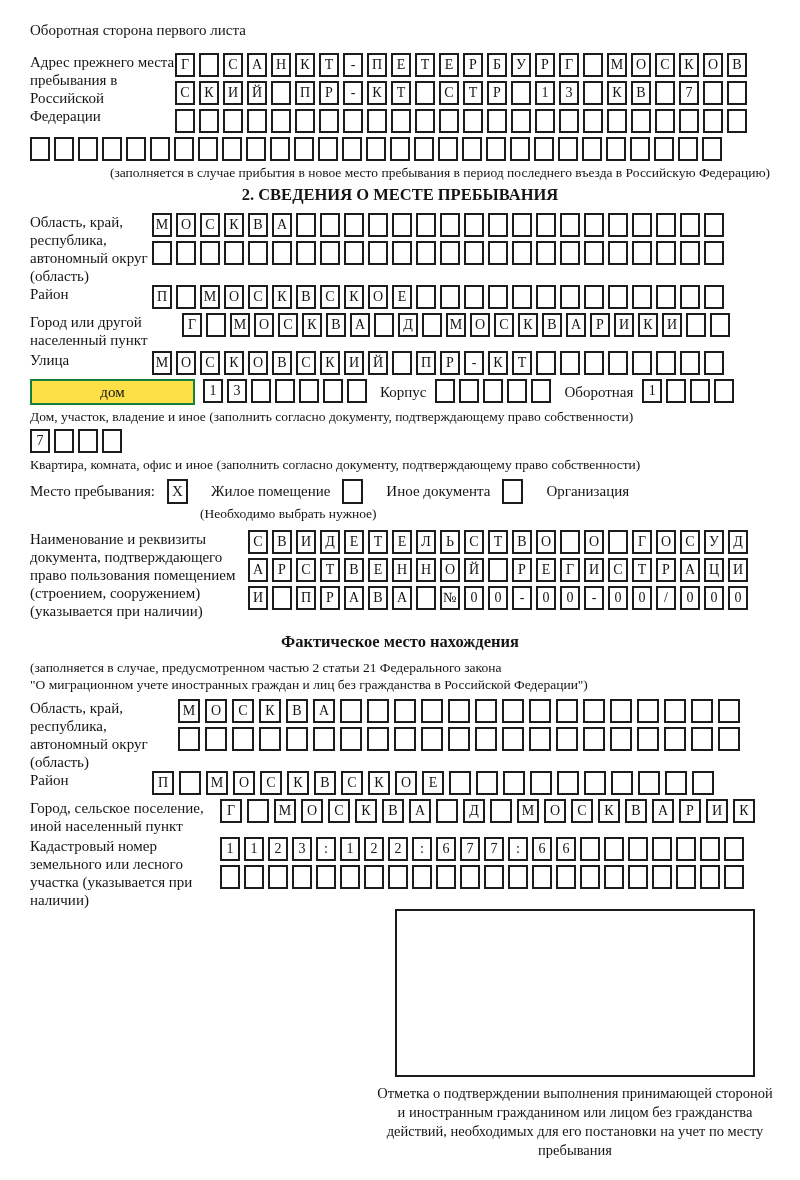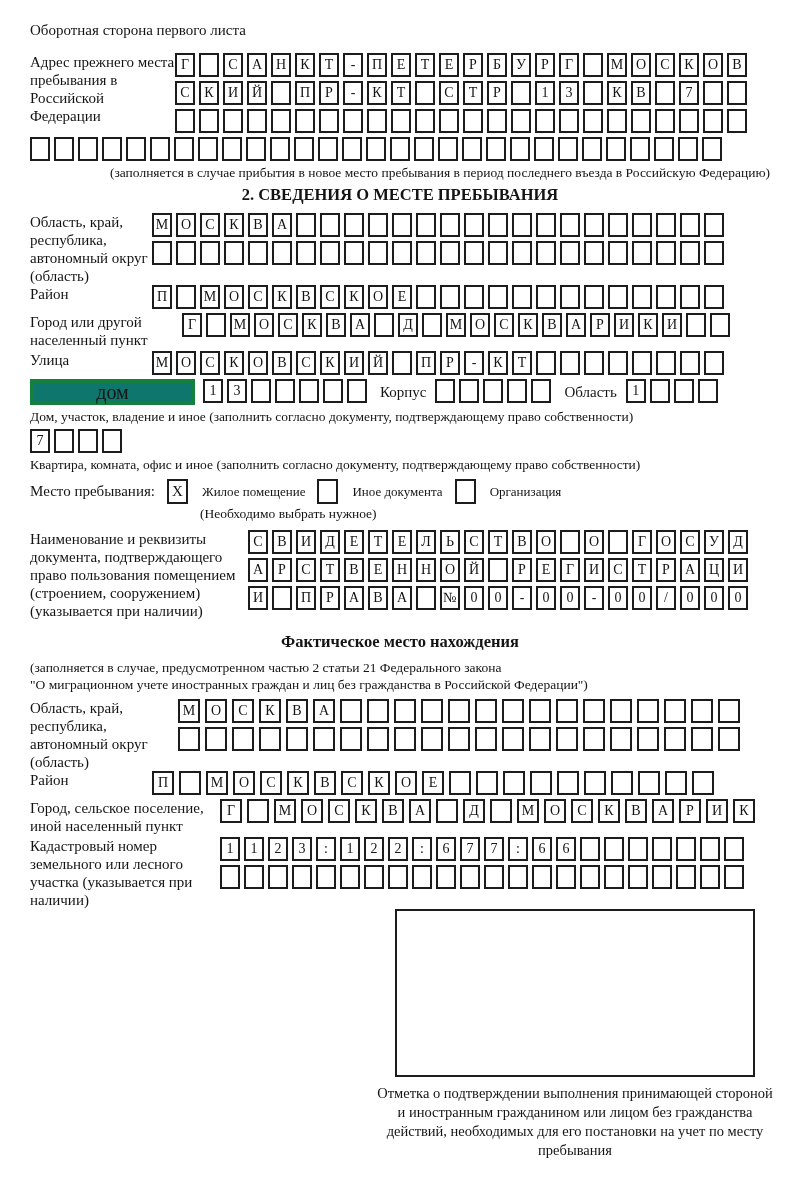--- a/index.html
+++ b/index.html
@@ -11,26 +11,26 @@
   .lbl{font-size:15px;line-height:18px;flex-shrink:0}
   .lw145{width:145px}.lw122{width:122px}.lw152{width:152px}
   .lw218{width:218px}.lw148{width:148px}.lw190{width:190px}
   .cells{display:flex;margin-bottom:4px}
   .cell{width:20px;height:24px;border:2px solid #1c1c1c;margin-right:4px;flex-shrink:0;
     display:flex;align-items:center;justify-content:center;font-size:14px;background:#fff}
   .cells.w .cell{width:22px;margin-right:5px}
   .note{font-size:13.5px;line-height:16px;margin-bottom:4px}
   .note.ctr{text-align:right}
   .h-ctr{text-align:center;font-weight:bold;font-size:16.5px}
-  .wbox{border:4px solid #15803d;height:26px;display:flex;align-items:center;
-    justify-content:center;font-size:20px;flex-shrink:0;background:#0f766e}
+  .wbox{border:2px solid #15803d;height:26px;display:flex;align-items:center;
+    justify-content:center;font-size:15px;flex-shrink:0;background:#fde047}
   .inl-lbl{font-size:15px;line-height:26px;padding:0 9px;white-space:nowrap}
   .chk{width:21px;height:25px;border:2px solid #1c1c1c;display:flex;align-items:center;
     justify-content:center;font-size:15px;flex-shrink:0;background:#fff}
-  .opt-lbl{font-size:13px;line-height:25px;padding:0 12px 0 14px;white-space:nowrap}
+  .opt-lbl{font-size:15px;line-height:25px;padding:0 12px 0 23px;white-space:nowrap}
   .stay-lbl{font-size:15px;line-height:25px;margin-right:12px;white-space:nowrap}
   .mb2{margin-bottom:2px}.mb4{margin-bottom:4px}.mb6{margin-bottom:6px}.mb8{margin-bottom:8px}
   .stamp-box{margin:0 0 0 365px;width:360px;height:168px;border:2px solid #1c1c1c;background:#fff}
   .stamp-cap{margin:7px 0 0 345px;width:400px;text-align:center;font-size:14.5px;line-height:19px}
   .sec-note{font-size:13.5px;line-height:17px;}
 </style>
 </head>
 <body>
 
 <div class="sheet">
@@ -314,21 +314,21 @@
         <span class="cell"></span>
       </div>
     <span class="inl-lbl">Корпус</span>
     <div class="cells" style="margin-bottom:0">
         <span class="cell"></span>
         <span class="cell"></span>
         <span class="cell"></span>
         <span class="cell"></span>
         <span class="cell"></span>
       </div>
-    <span class="inl-lbl">Область</span>
+    <span class="inl-lbl">Оборотная</span>
     <div class="cells" style="margin-bottom:0">
         <span class="cell">1</span>
         <span class="cell"></span>
         <span class="cell"></span>
         <span class="cell"></span>
       </div>
   </div>
   <div class="note">Дом, участок, владение и иное (заполнить согласно документу, подтверждающему право собственности)</div>
 
   <div class="frow mb4">

